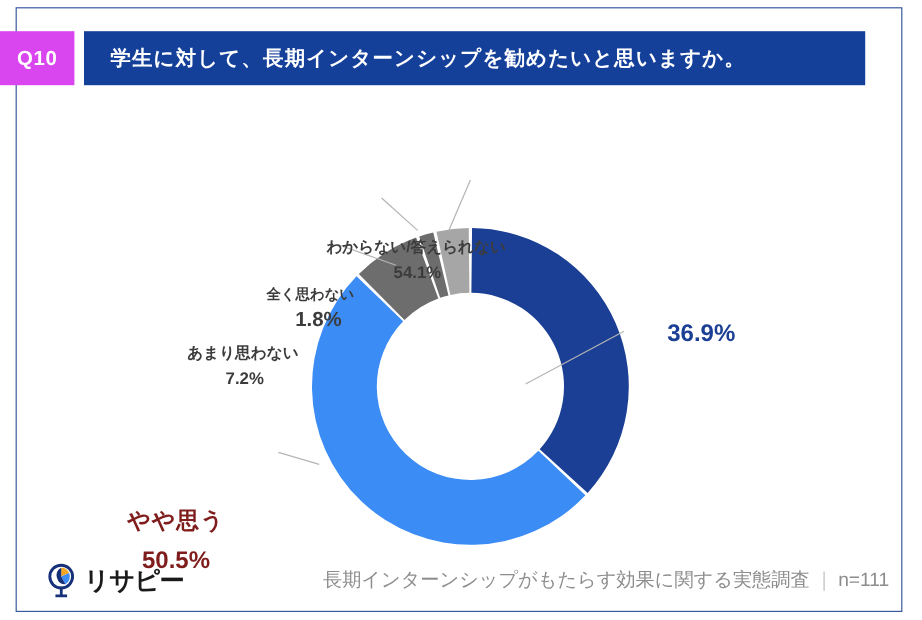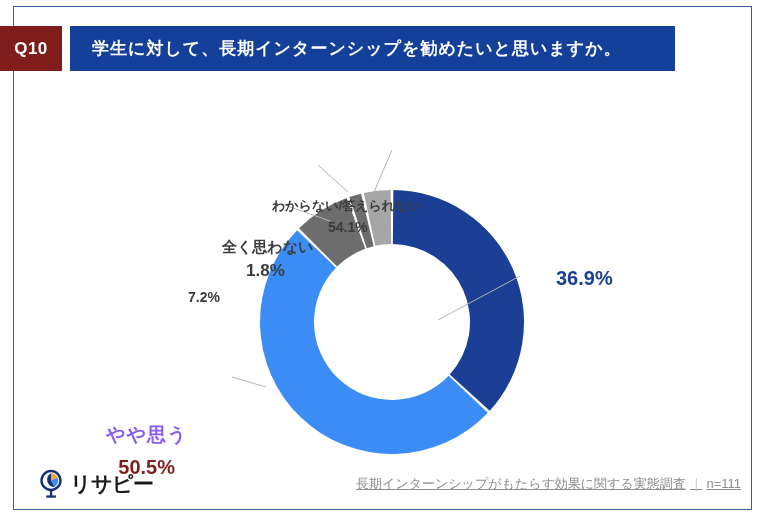--- a/index.html
+++ b/index.html
@@ -28,35 +28,35 @@
     background: #ffffff;
   }
 
   
   #q-badge {
     position: absolute;
     left: 0px;
     top: 26px;
     width: 62px;
     height: 45px;
-    background: #7f1d1d;
+    background: #d946ef;
     color: #ffffff;
     display: flex;
     align-items: center;
     justify-content: center;
     font-size: 17px;
     font-weight: 700;
     letter-spacing: 0.5px;
     z-index: 5;
   }
   #q-title-bar {
     position: absolute;
     left: 70px;
     top: 26px;
-    width: 605px;
+    width: 651px;
     height: 45px;
     background: #15409a;
     display: flex;
     align-items: center;
     z-index: 4;
   }
   #q-title-text {
     color: #ffffff;
     font-size: 17px;
     font-weight: 700;
@@ -108,29 +108,29 @@
     text-align: center;
   }
   #callout-hijo .lbl { font-size: 19px; color: #1b3f94; letter-spacing: 1px; }
   #callout-hijo .val { font-size: 20px; color: #1b3f94; margin-top: 10px; }
 
   #callout-yaya {
     left: 106px;
     top: 330px;
     text-align: center;
   }
-  #callout-yaya .lbl { font-size: 19px; color: #8b5cf6; letter-spacing: 1px; }
+  #callout-yaya .lbl { font-size: 19px; color: #7f1d1d; letter-spacing: 1px; }
   #callout-yaya .val { font-size: 20px; color: #7f1d1d; margin-top: 6px; }
 
   #callout-wakaranai { left: 272px; top: 105px; }
   #callout-wakaranai .lbl { font-size: 13px; }
   #callout-wakaranai .val { font-size: 14px; margin-top: 3px; text-align: left; padding-left: 56px; }
 
   #callout-mattaku { left: 222px; top: 145px; text-align: left; }
-  #callout-mattaku .lbl { font-size: 15px; }
+  #callout-mattaku .lbl { font-size: 12px; }
   #callout-mattaku .val { font-size: 17px; margin-top: 3px; padding-left: 24px; }
 
   #callout-amari { left: 156px; top: 193px; text-align: left; }
   #callout-amari .lbl { font-size: 13px; }
   #callout-amari .val { font-size: 14px; margin-top: 3px; padding-left: 32px; }
 
   
   #footer {
     position: absolute;
     left: 20px;
@@ -159,23 +159,22 @@
     text-align: right;
     line-height: 1.5;
   }
   #footer-credit .line1 {
     display: block;
     font-size: 10.5px;
     color: #8d8d8d;
   }
   #footer-credit .line2 {
     display: block;
-    font-size: 13px;
+    font-size: 16px;
     color: #8d8d8d;
-    text-decoration: underline;
   }
   #footer-credit .sep { padding: 0 4px; color: #bdbdbd; }
 </style>
 </head>
 <body>
 
 <div id="slide-frame"></div>
 
 <div id="q-badge">
   <span>Q10</span>
@@ -212,20 +211,21 @@
     <span class="lbl">わからない/答えられない</span>
     <span class="val">54.1%</span>
   </div>
 
   <div class="callout grey" id="callout-mattaku">
     <span class="lbl">全く思わない</span>
     <span class="val">1.8%</span>
   </div>
 
   <div class="callout grey" id="callout-amari">
+    <span class="lbl">あまり思わない</span>
     <span class="val">7.2%</span>
   </div>
 
   <div class="callout" id="callout-hijo">
     <span class="val">36.9%</span>
   </div>
 
   <div class="callout" id="callout-yaya">
     <span class="lbl">やや思う</span>
     <span class="val">50.5%</span>

